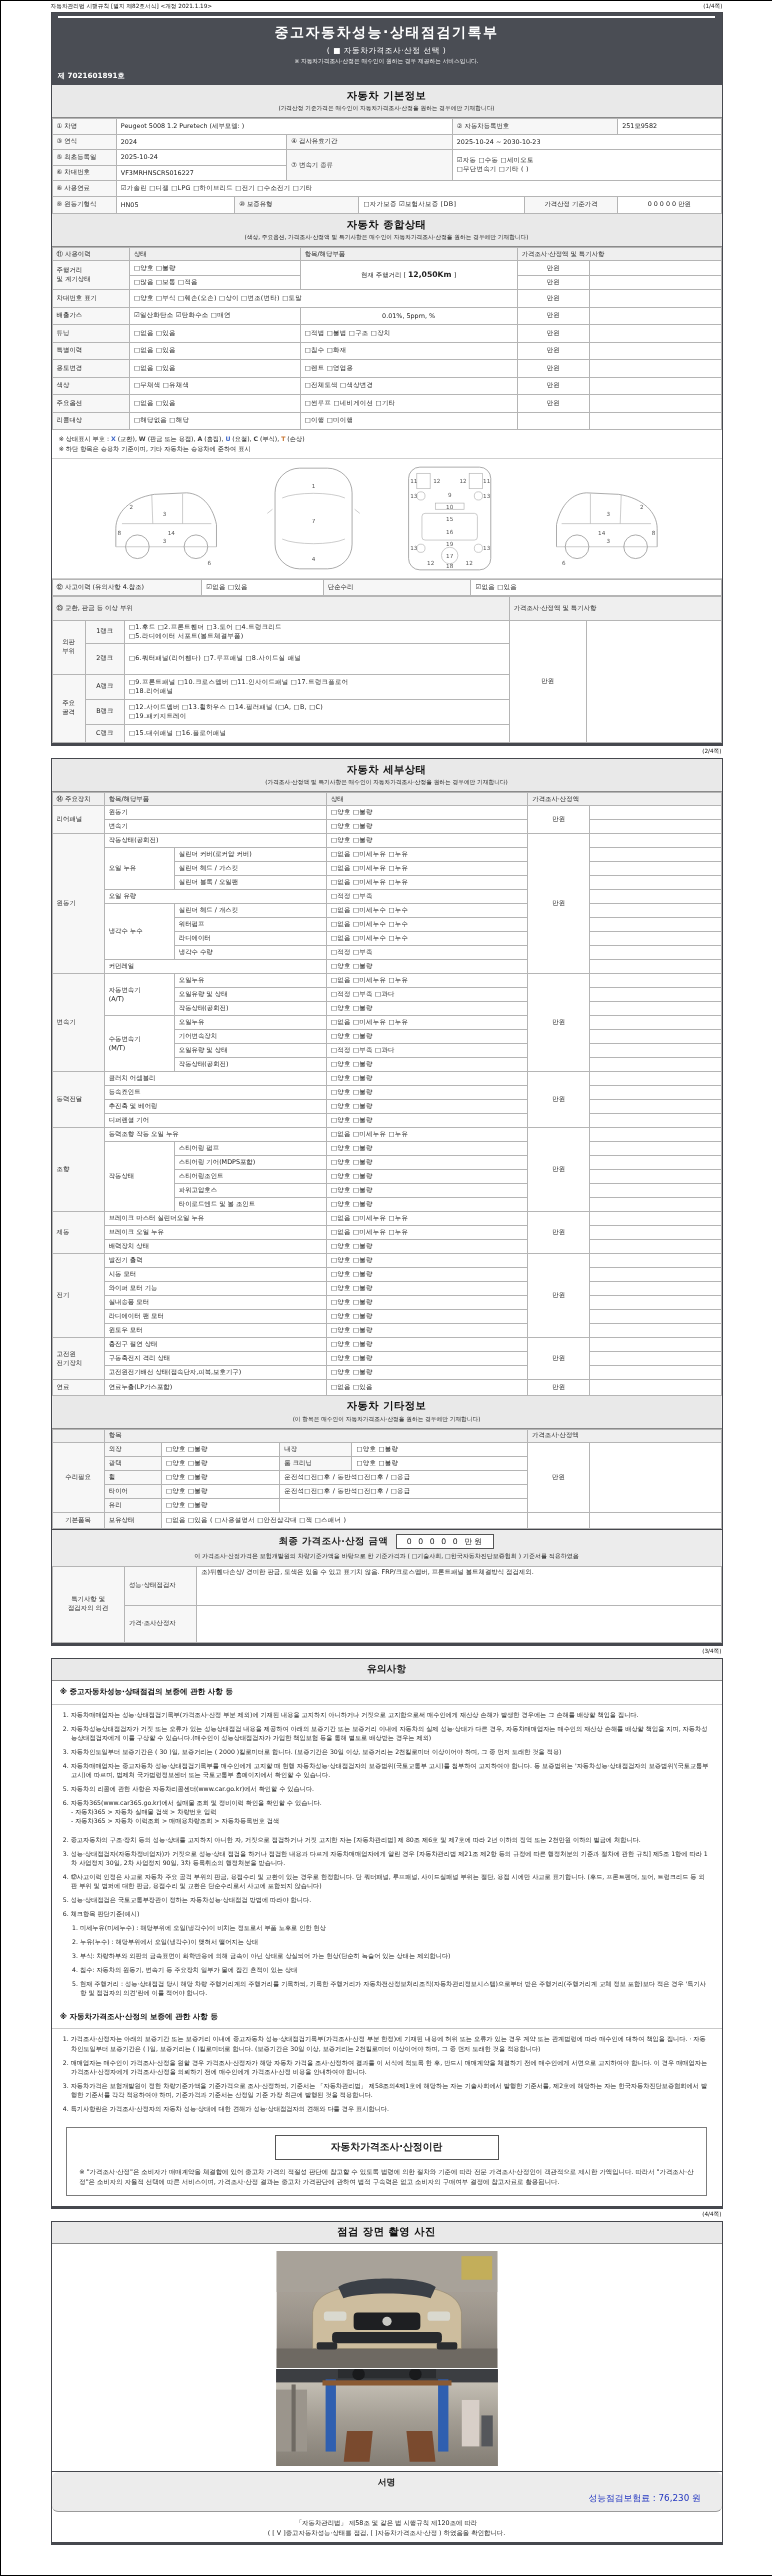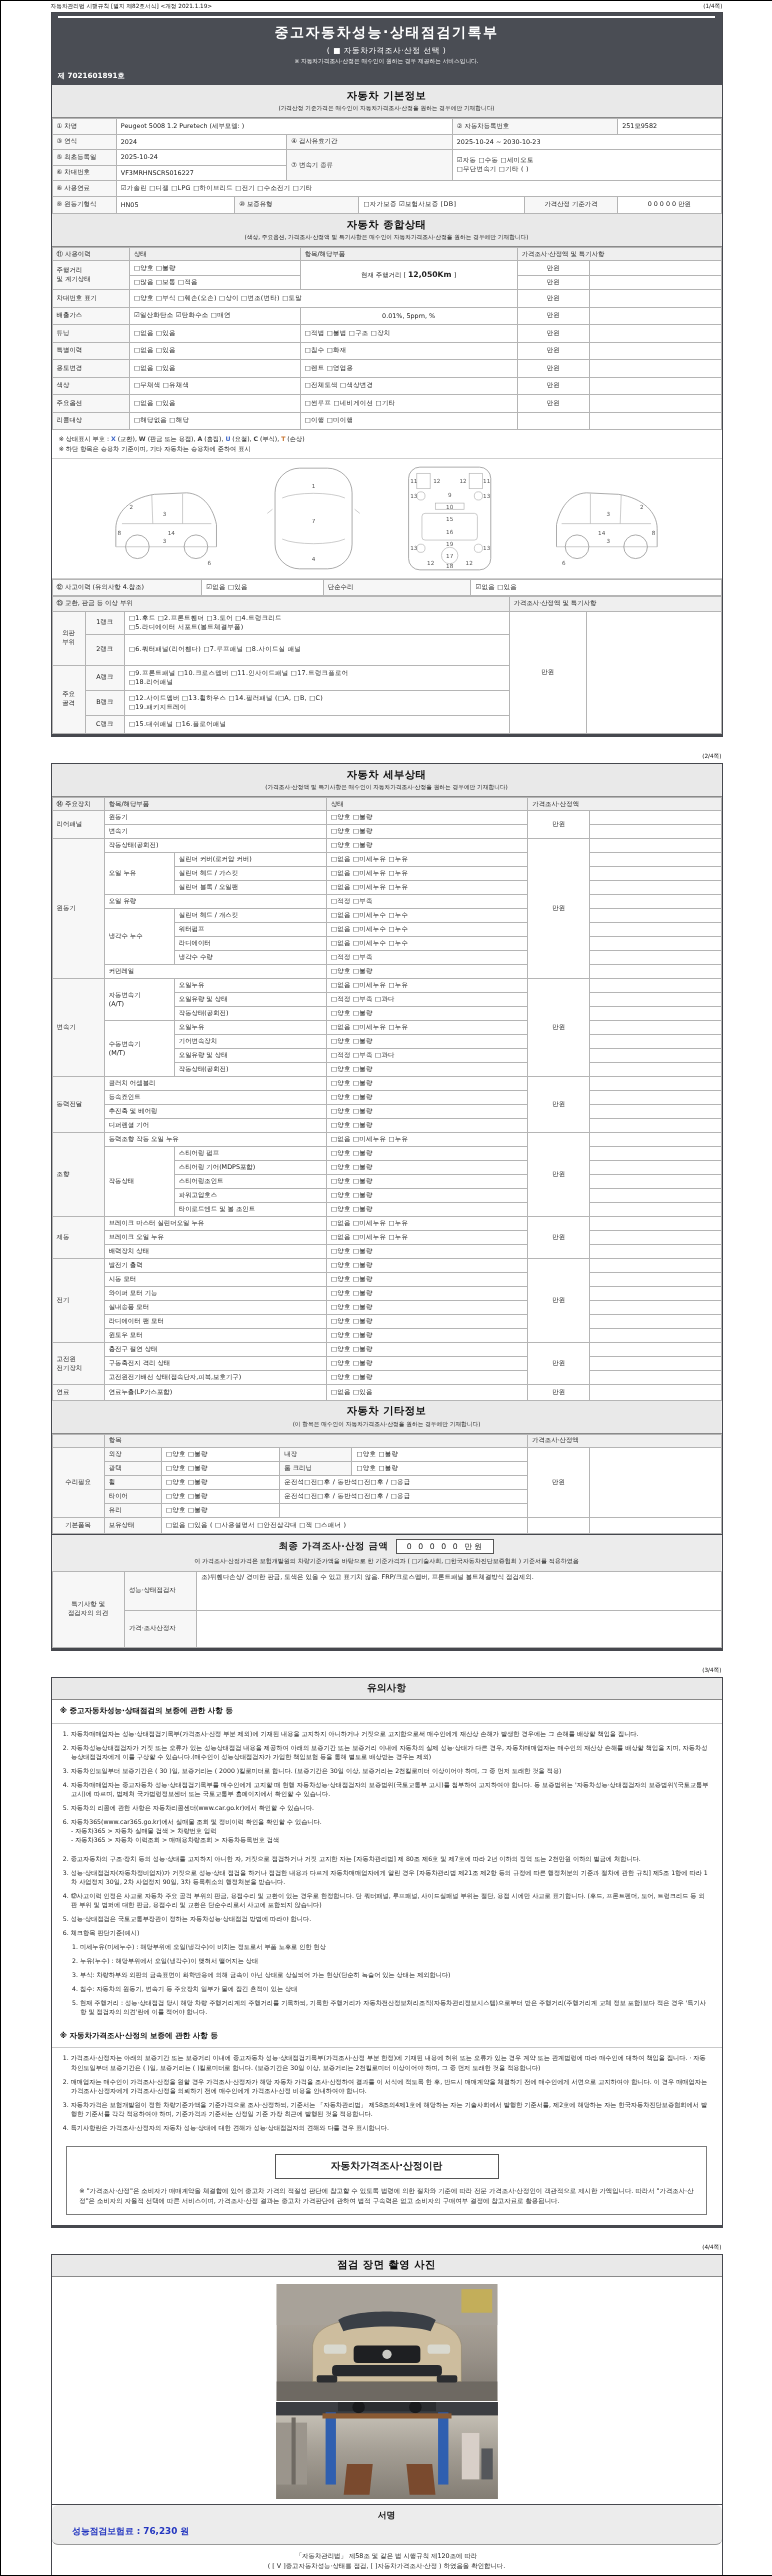--- a/index.html
+++ b/index.html
@@ -1,20 +1,20 @@
 <!DOCTYPE html>
 <html style="font-size:8.2px"><head>
 <meta charset="utf-8">
 <style>
   html,body{margin:0;padding:0;background:#fff;}
   .page{width:773px;height:2576px;position:relative;background:#fff;border:0.5px solid #000;
         box-sizing:border-box;overflow:hidden;font-family:"DejaVu Sans","Liberation Sans",sans-serif;color:#222;}
   .doc{width:672px;margin:0 auto;}
   .topline{width:672px;margin:0 auto;display:flex;justify-content:space-between;font-size:5.7px;padding:2.1px 0 1px 0;color:#111;}
-  .box{border:1.5px solid #46484e;border-bottom-width:3.1px;margin-bottom:15px;background:#fff;}
+  .box{border:1.5px solid #46484e;border-bottom-width:3.1px;margin-bottom:1px;background:#fff;}
   .pgmark{text-align:right;font-size:5.7px;padding:1px 1px 2.1px 0;color:#111;}
   
   .hdr-dark{background:#4a4d54;color:#fff;padding:2.6px 6.2px 4.1px 6.2px;}
   .hdr-bar{height:2.6px;background:#fff;margin-bottom:6.2px;}
   .hdr-title{text-align:center;font-size:14px;font-weight:bold;letter-spacing:1.5px;}
   .hdr-sub{text-align:center;font-size:7.7px;margin-top:3.1px;letter-spacing:0.5px;}
   .hdr-note{text-align:center;font-size:5.7px;margin-top:2.6px;opacity:.95;}
   .hdr-no{font-size:7.2px;font-weight:bold;margin-top:5.2px;}
   
   .sec-title{background:#e9e9e9;border-bottom:0.5px solid #8a8a8a;text-align:center;padding:3.6px 0 4.1px 0;}
@@ -54,21 +54,21 @@
   .ni.sub{margin-left:9.3px;}
   .ni.gap{margin-top:9.3px;}
   .pricebox-outer{border:1px solid #7c7c7c;margin:5.2px 14.4px 9.3px 14.4px;padding:7.2px 9.3px 8.2px 9.3px;}
   .pricebox-title{border:0.8px solid #555;width:222px;margin:0 auto;text-align:center;font-size:9.8px;font-weight:bold;padding:4.6px 0;}
   .pricebox-text{font-size:6.4px;line-height:1.6;margin:7.2px 3.1px 0 3.1px;}
   
   .photo-stack{padding:6.2px 0 5.2px 0;text-align:center;border-bottom:1px solid #46484e;}
   .photo-stack svg{display:block;margin:0 auto;}
   .sign-band{background:#ececec;border-bottom:0.5px solid #9a9a9a;padding:5.2px 20.6px 6.2px 20.6px;position:relative;border-radius:6px;}
   .sign-title{text-align:center;font-size:8.8px;font-weight:bold;}
-  .fee{text-align:left;font-size:8.8px;font-weight:bold;color:#2336c0;margin-top:4.1px;}
+  .fee{text-align:right;font-size:8.8px;font-weight:normal;color:#2336c0;margin-top:4.1px;}
   .confirm{text-align:center;font-size:6.4px;line-height:1.7;padding:5.2px 0 3.1px 0;}
   .confirm p{margin:0;}
 </style>
 </head>
 <body>
 
 <div class="page">
   <div class="topline">
     <span>자동차관리법 시행규칙 [별지 제82호서식] &lt;개정 2021.1.19&gt;</span>
     <span>(1/4쪽)</span>
@@ -328,21 +328,21 @@
         </table>
       <table class="grid">
         <colgroup>
             <col style="width:33px">
             <col style="width:39px">
             <col style="width:383px">
             <col style="width:77px">
             <col style="width:134px">
           </colgroup>
         <tbody>
-            <tr style="height:15px">
+            <tr style="height:24px">
           <th colspan="3">⑬ 교환, 판금 등 이상 부위</th>
           <th colspan="2">가격조사·산정액 및 특기사항</th>
         </tr>
         <tr style="height:23px">
           <td rowspan="2" class="lab ctr prl">외판
 부위</td>
           <td class="lab ctr">1랭크</td>
           <td class="prl chkcell">□1.후드  □2.프론트휀더  □3.도어  □4.트렁크리드
 □5.라디에이터 서포트(볼트체결부품)</td>
           <td rowspan="5" class="price">만원</td>

